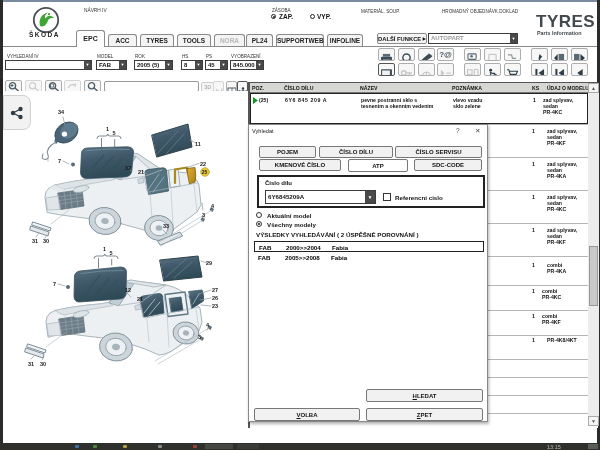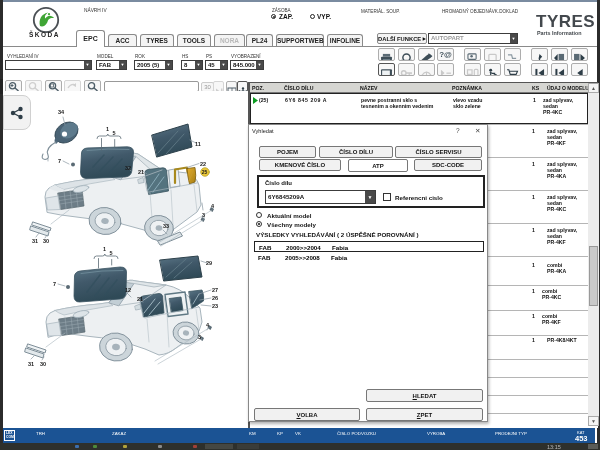--- a/index.html
+++ b/index.html
@@ -524,33 +524,20 @@
     <span class="abs b" style="left:4px;top:1px;font-size:6.2px;">FAB</span>
     <span class="abs b" style="left:31px;top:1px;font-size:6.2px;">2005&gt;&gt;2008</span>
     <span class="abs b" style="left:77px;top:1px;font-size:6.2px;">Fabia</span>
   </div>
 
   <div class="dbtn" style="left:117px;top:264px;width:117px;height:13px;line-height:12px;"><u>H</u>LEDAT</div>
   <div class="dbtn" style="left:5px;top:283px;width:106px;height:13px;line-height:12px;"><u>V</u>OLBA</div>
   <div class="dbtn" style="left:117px;top:283px;width:117px;height:13px;line-height:12px;"><u>Z</u>PET</div>
 </div>
 
-<div class="abs" style="left:0;top:428px;width:592px;height:15px;background:#1b5394;">
-  <div class="abs" style="left:1px;top:2px;width:11px;height:11px;border:1px solid #fff;color:#fff;font-size:3.4px;font-weight:bold;line-height:1.1;padding:1px;">LEX<br>COM</div>
-  <div class="abs" style="left:33px;top:3px;font-size:4.4px;color:#fff;">TRH</div>
-  <div class="abs" style="left:109px;top:3px;font-size:4.4px;color:#fff;">ZAKÁZ</div>
-  <div class="abs" style="left:246px;top:3px;font-size:4.4px;color:#fff;">KM</div>
-  <div class="abs" style="left:274px;top:3px;font-size:4.4px;color:#fff;">KP</div>
-  <div class="abs" style="left:292px;top:3px;font-size:4.4px;color:#fff;">VK</div>
-  <div class="abs" style="left:334px;top:3px;font-size:4.4px;color:#fff;">ČÍSLO PODVOZKU</div>
-  <div class="abs" style="left:424px;top:3px;font-size:4.4px;color:#fff;">VÝROBA</div>
-  <div class="abs" style="left:492px;top:3px;font-size:4.4px;color:#fff;">PRODEJNÍ TYP</div>
-  <div class="abs" style="left:574px;top:2px;font-size:4px;color:#fff;">KAT</div>
-  <div class="abs b" style="left:572px;top:6px;font-size:7.5px;color:#fff;">453</div>
-</div>
 </div>
 
 <div class="abs" style="left:0;top:443px;width:600px;height:7px;background:#2e302c;">
   <div class="abs" style="left:75px;top:2px;width:4px;height:3px;background:#3d6fae;border-radius:1px;"></div>
   <div class="abs" style="left:93px;top:2px;width:4px;height:3px;background:#4e8a3c;border-radius:1px;"></div>
   <div class="abs" style="left:123px;top:2px;width:4px;height:3px;background:#b0a23c;border-radius:1px;"></div>
   <div class="abs" style="left:158px;top:2px;width:4px;height:3px;background:#8a8a8a;border-radius:1px;"></div>
   <div class="abs" style="left:193px;top:2px;width:4px;height:3px;background:#a04038;border-radius:1px;"></div>
   <div class="abs" style="left:205px;top:1px;width:28px;height:5px;background:#454742;"></div>
   <div class="abs" style="left:237px;top:1px;width:22px;height:5px;background:#3a3c38;"></div>

